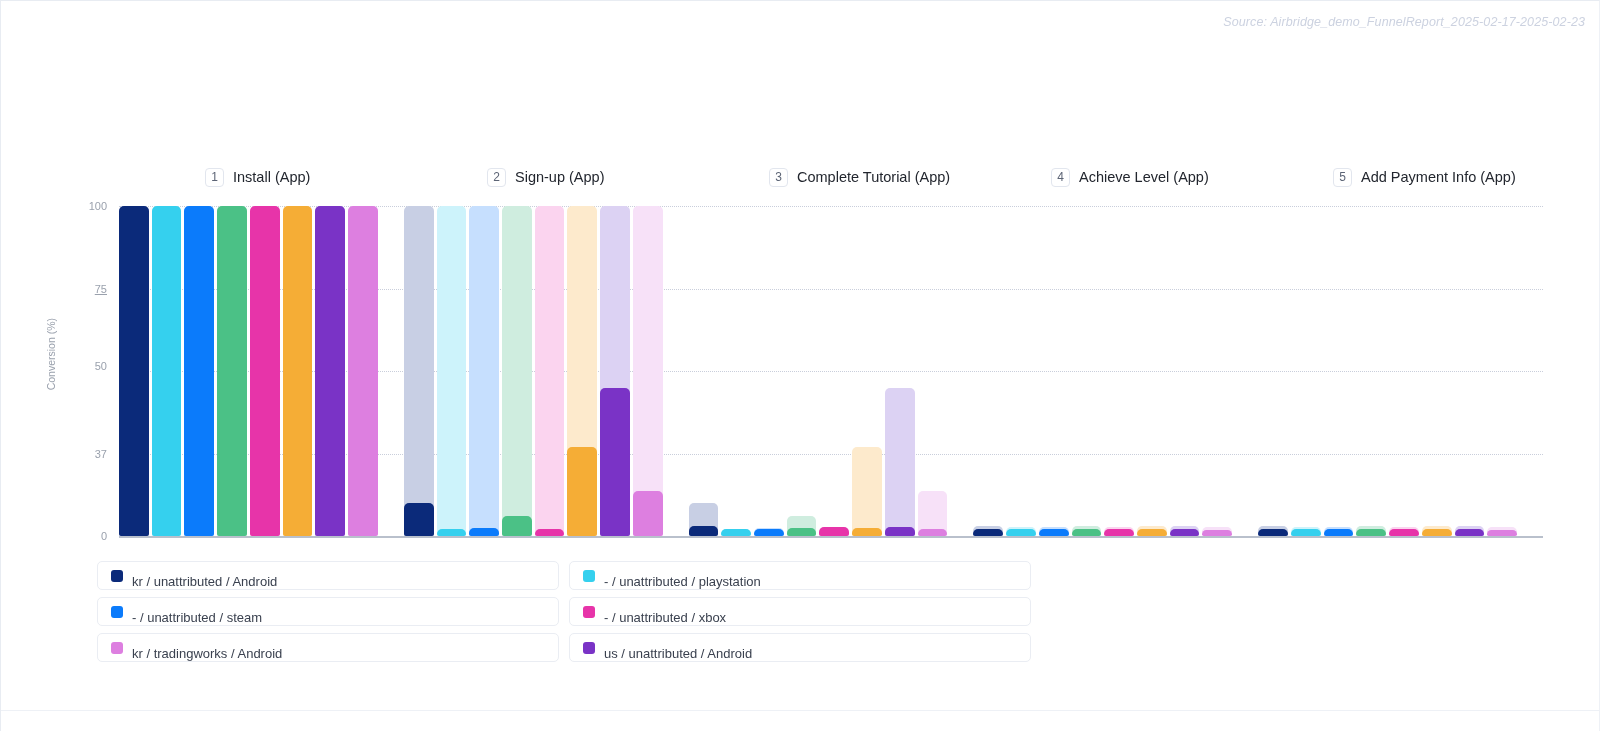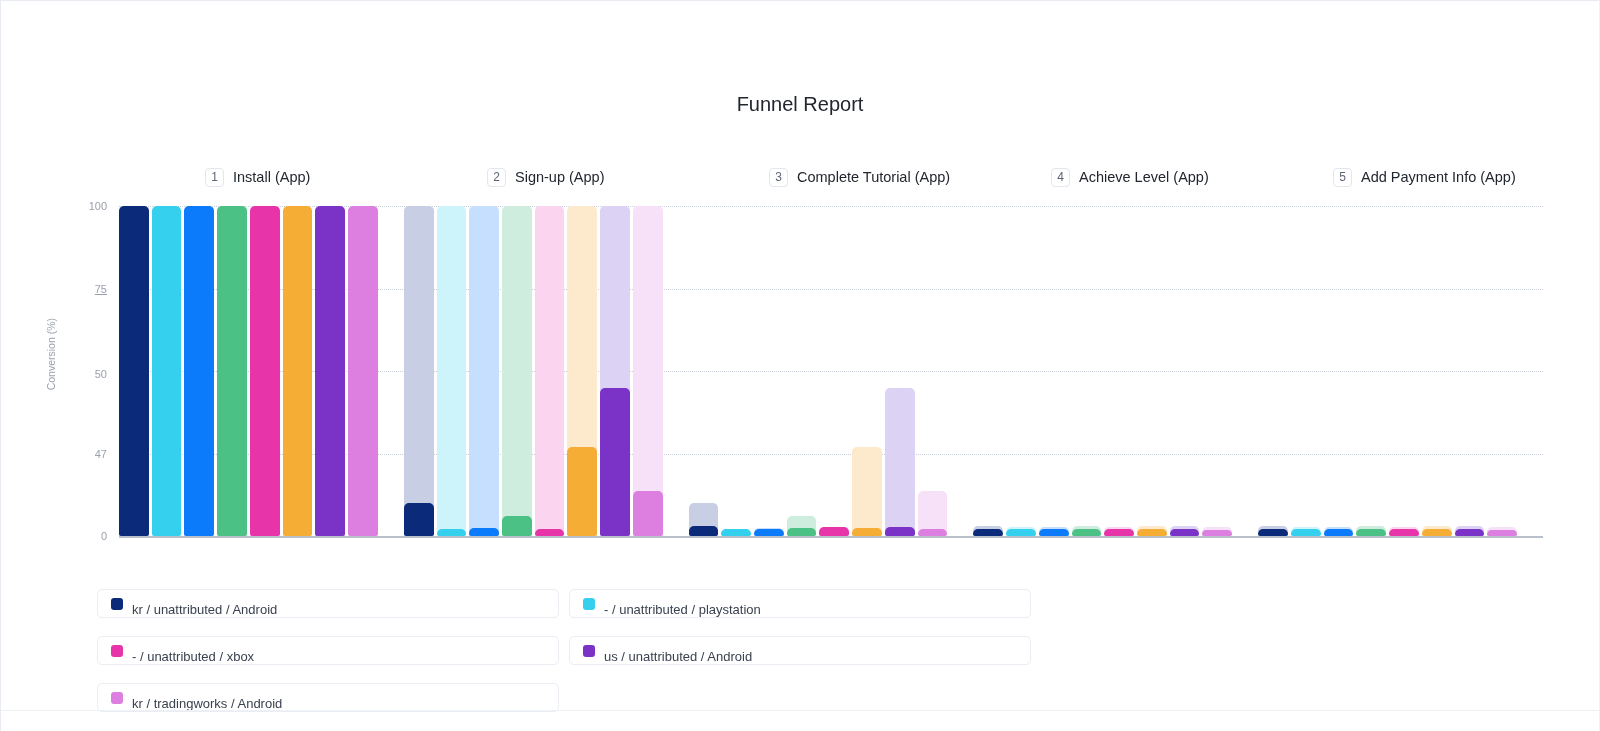--- a/index.html
+++ b/index.html
@@ -148,25 +148,25 @@
     left: 0; right: 0;
     bottom: 0;
     border-radius: 5px 5px 2px 2px;
   }
   .bar.ghost { opacity: 1; }
   .bar.solid { z-index: 2; }
   
   .legend {
     position: absolute;
     left: 96px;
-    top: 588px;
+    top: 560px;
     width: 1400px;
     display: flex;
     flex-wrap: wrap;
-    gap: 18px 10px;
+    gap: 7px 10px;
   }
   .legend-item {
     width: 462px;
     height: 29px;
     border: 1px solid #eaedf3;
     border-radius: 5px;
     background: #ffffff;
     display: flex;
     align-items: center;
     gap: 9px;
@@ -192,22 +192,22 @@
     top: 709px;
     height: 1px;
     background: #eef1f6;
   }
 </style>
 </head>
 <body>
 
 <div class="page">
 
-
-  <div class="chart-title">Funnel Report</div>
+  <div class="source-note">Source: Airbridge_demo_FunnelReport_2025-02-17-2025-02-23</div>
+
 
   <div class="steps-row" id="steps-row">
       <div class="step-head">
         <div class="step-num">1</div>
         <div class="step-label">Install (App)</div>
       </div>
       <div class="step-head">
         <div class="step-num">2</div>
         <div class="step-label">Sign-up (App)</div>
       </div>
@@ -222,22 +222,22 @@
       <div class="step-head">
         <div class="step-num">5</div>
         <div class="step-label">Add Payment Info (App)</div>
       </div>
     </div>
 
   <div class="plot-wrap">
     <div class="y-title">Conversion (%)</div>
     <div class="y-labels" id="y-labels">
         <div class="y-lab" style="top: 330px;">0</div>
-        <div class="y-lab" style="top: 247.5px;">47</div>
-        <div class="y-lab" style="top: 168px;">50</div>
+        <div class="y-lab" style="top: 247.5px;">37</div>
+        <div class="y-lab" style="top: 160px;">50</div>
         <div class="y-lab" style="top: 82.5px; text-decoration: underline;">75</div>
         <div class="y-lab" style="top: 0px;">100</div>
       </div>
     <div class="grid-area" id="grid-area">
       <div class="axis-base"></div>
     <div class="gridline" style="top: 247.5px;"></div>
         <div class="gridline" style="top: 165px;"></div>
         <div class="gridline" style="top: 82.5px;"></div>
         <div class="gridline" style="top: 0px;"></div>
       </div>
@@ -418,27 +418,31 @@
   <div class="legend" id="legend">
       <div class="legend-item">
         <span class="legend-swatch" style="background: rgb(11, 42, 122);"></span>
         <span class="legend-text">kr / unattributed / Android</span>
       </div>
       <div class="legend-item">
         <span class="legend-swatch" style="background: rgb(53, 208, 238);"></span>
         <span class="legend-text">- / unattributed / playstation</span>
       </div>
       <div class="legend-item">
+        <span class="legend-swatch" style="background: rgb(11, 123, 251);"></span>
+        <span class="legend-text">- / unattributed / steam</span>
+      </div>
+      <div class="legend-item">
         <span class="legend-swatch" style="background: rgb(231, 52, 169);"></span>
         <span class="legend-text">- / unattributed / xbox</span>
       </div>
       <div class="legend-item">
+        <span class="legend-swatch" style="background: rgb(221, 127, 224);"></span>
+        <span class="legend-text">kr / tradingworks / Android</span>
+      </div>
+      <div class="legend-item">
         <span class="legend-swatch" style="background: rgb(122, 51, 198);"></span>
         <span class="legend-text">us / unattributed / Android</span>
       </div>
-      <div class="legend-item">
-        <span class="legend-swatch" style="background: rgb(221, 127, 224);"></span>
-        <span class="legend-text">kr / tradingworks / Android</span>
-      </div>
     </div>
 
   <div class="bottom-rule"></div>
 </div>
 
 </body></html>

